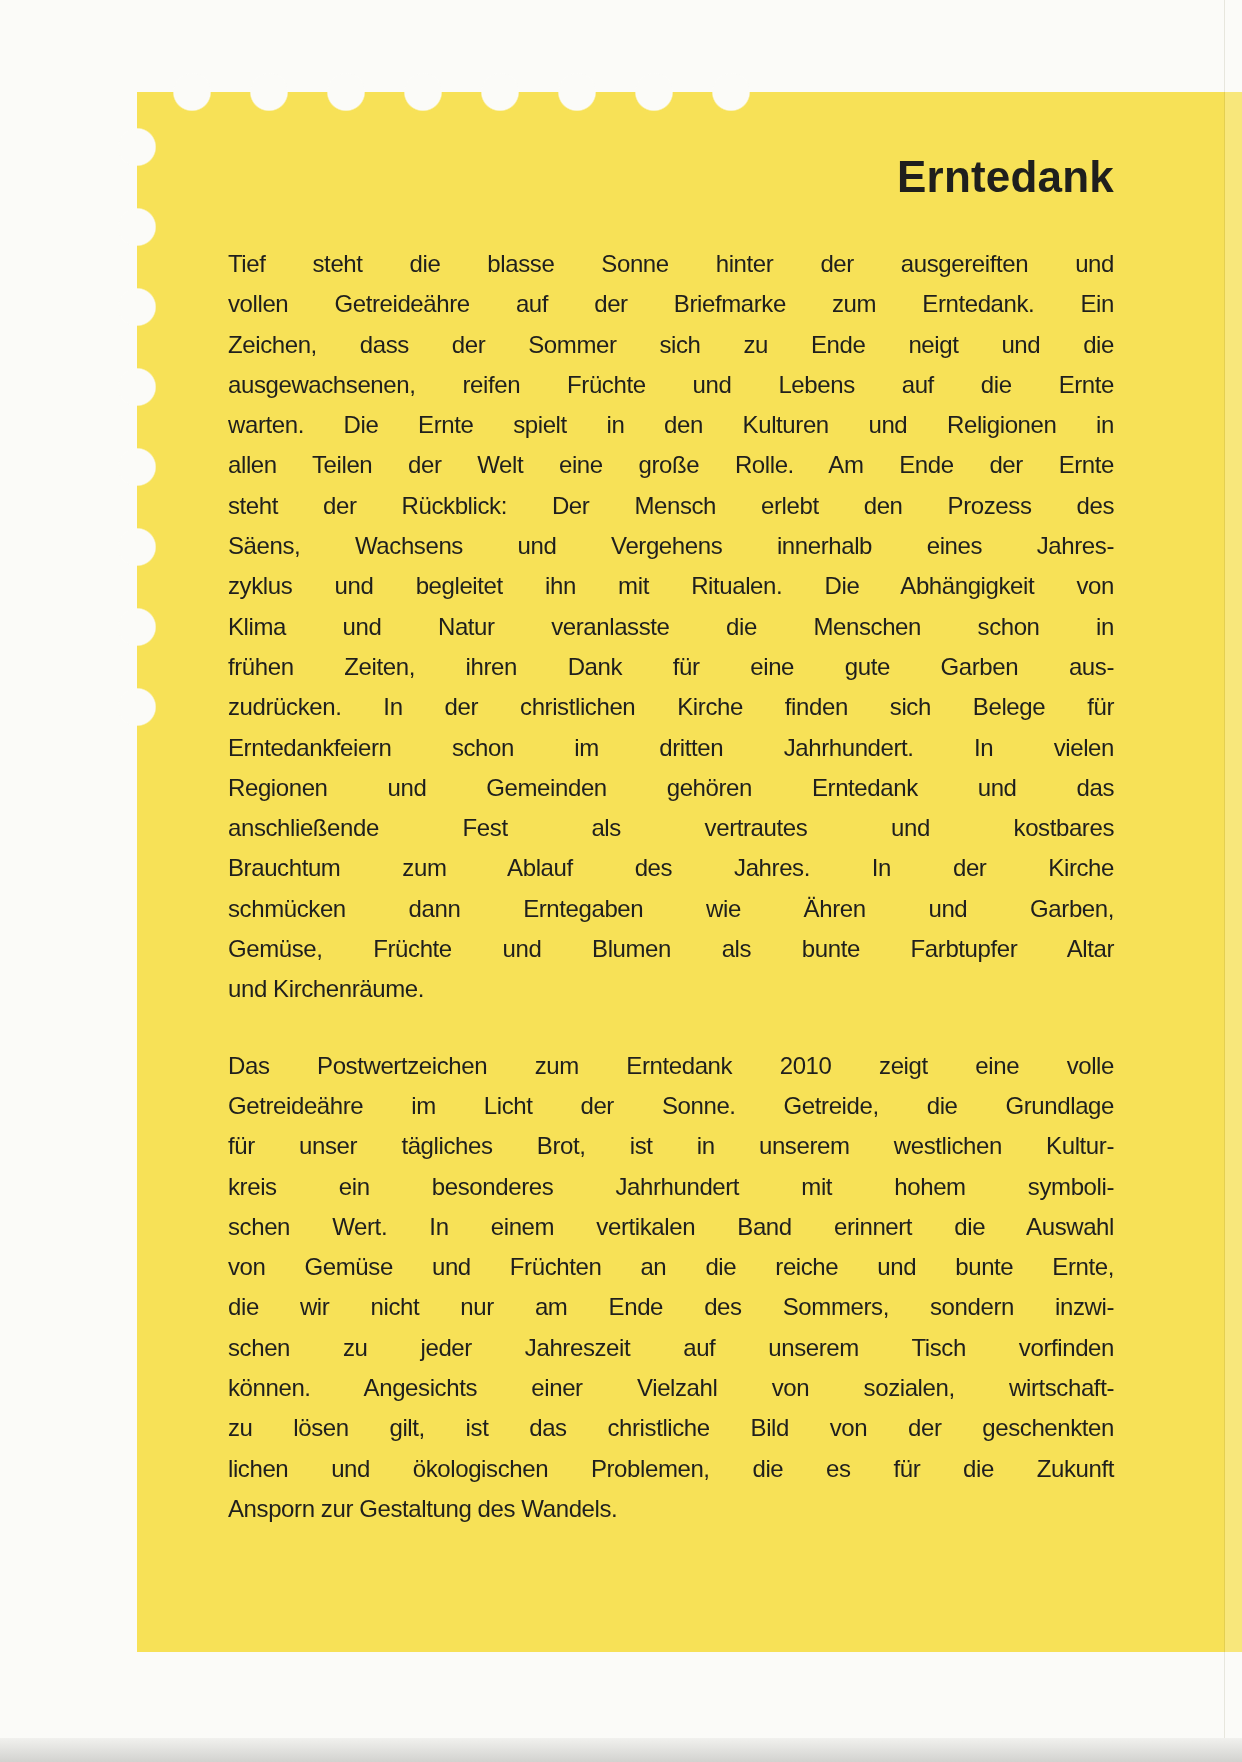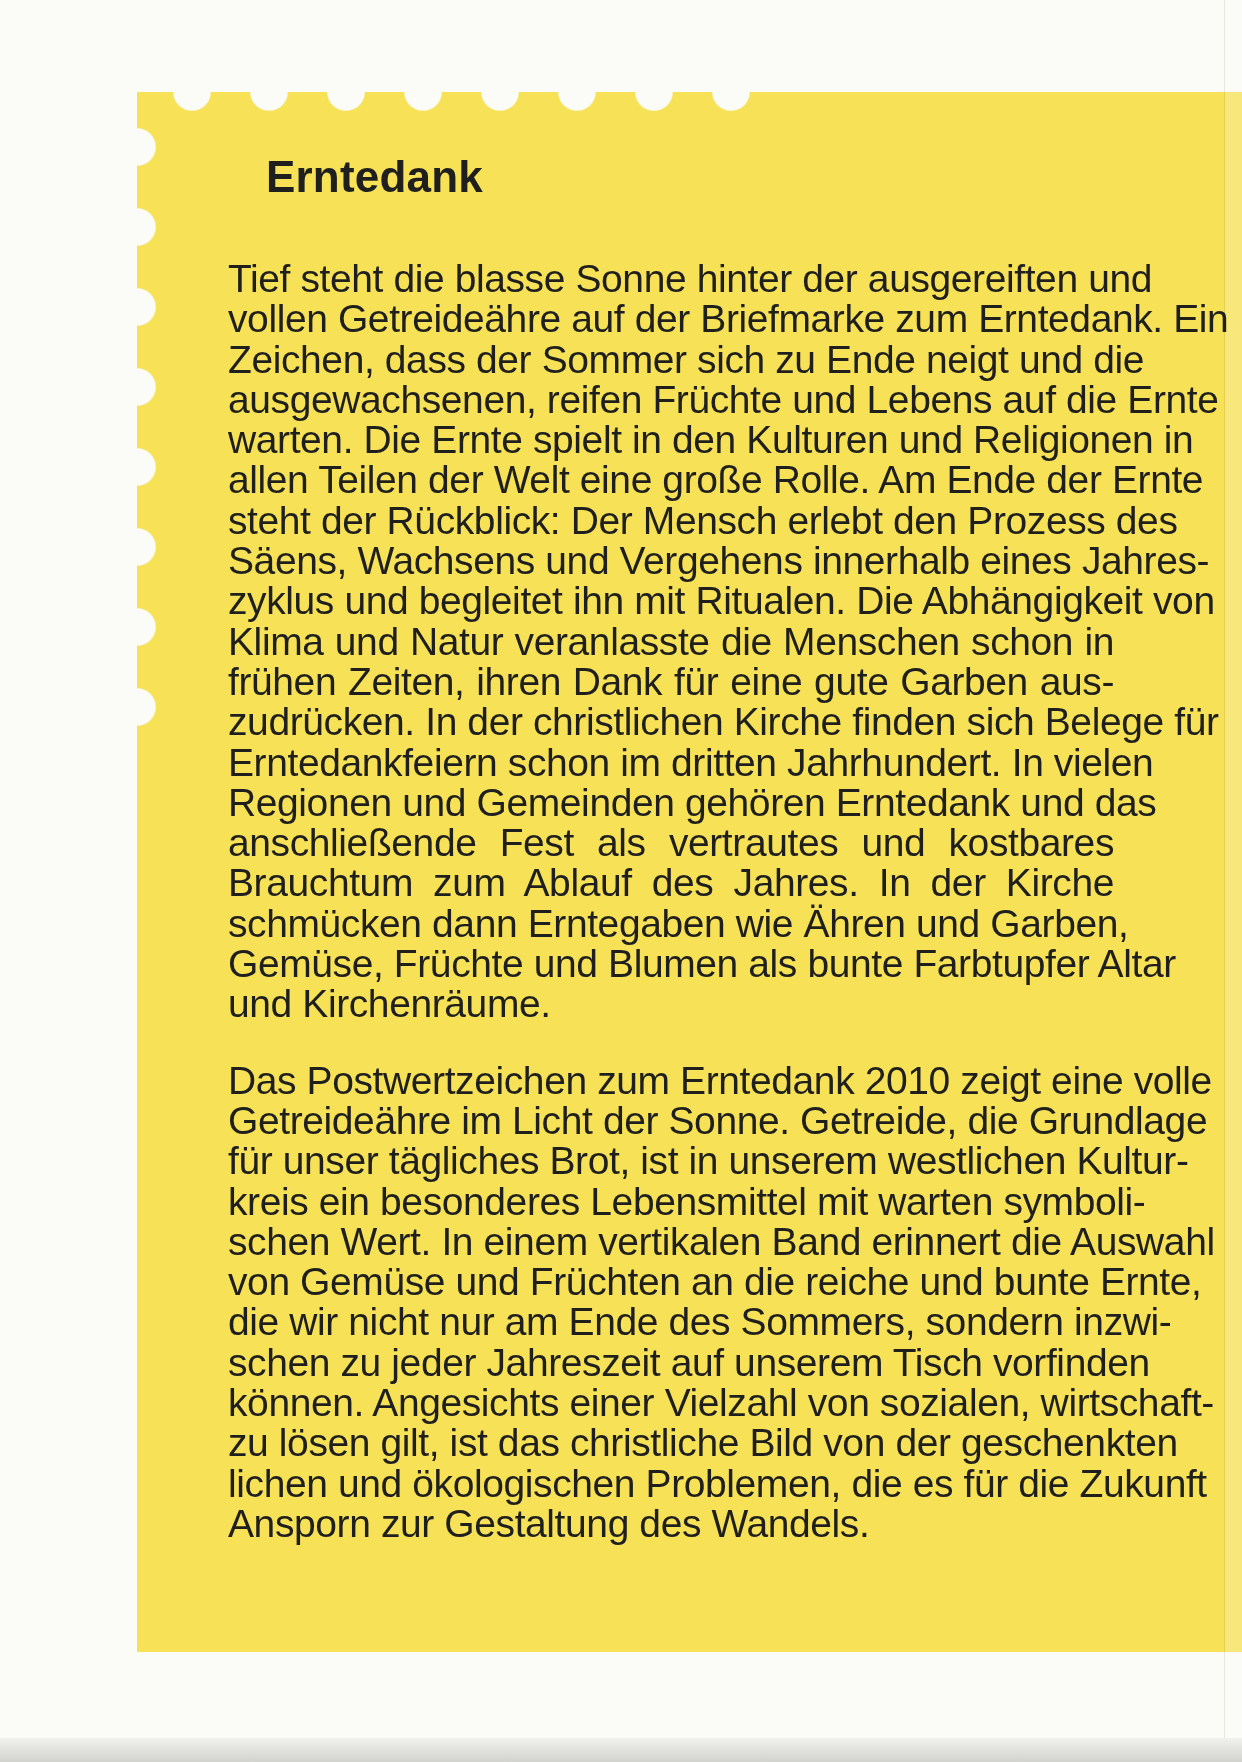--- a/index.html
+++ b/index.html
@@ -84,35 +84,35 @@
     background: linear-gradient(#f1f1ee, #d2d2cf);
     z-index: 5;
   }
 
   .doc-title {
     position: absolute;
     left: 228px;
     top: 152px;
     width: 886px;
     padding-left: 38px;
-    text-align: left;
+    text-align: right;
     font-size: 44px;
     line-height: 50px;
     letter-spacing: 0.2px;
     color: var(--ink);
     z-index: 6;
   }
 
   .text-block {
     position: absolute;
     left: 228px;
-    top: 259px;
+    top: 244px;
     width: 886px;
     color: var(--ink);
-    font-size: 39px;
+    font-size: 24px;
     line-height: 40.3px;
     letter-spacing: -0.4px;
     z-index: 6;
   }
   .para { display: block; }
   .para + .para { margin-top: 36px; }
   .para .line {
     text-align: justify;
     text-align-last: justify;
     white-space: nowrap;
@@ -157,21 +157,21 @@
         <div class="line">anschließende Fest als vertrautes und kostbares</div>
         <div class="line">Brauchtum zum Ablauf des Jahres. In der Kirche</div>
         <div class="line">schmücken dann Erntegaben wie Ähren und Garben,</div>
         <div class="line">Gemüse, Früchte und Blumen als bunte Farbtupfer Altar</div>
         <div class="line">und Kirchenräume.</div>
       </div>
     <div class="para">
         <div class="line">Das Postwertzeichen zum Erntedank 2010 zeigt eine volle</div>
         <div class="line">Getreideähre im Licht der Sonne. Getreide, die Grundlage</div>
         <div class="line">für unser tägliches Brot, ist in unserem westlichen Kultur-</div>
-        <div class="line">kreis ein besonderes Lebensmittel mit warten symboli-</div>
+        <div class="line">kreis ein besonderes Jahrhundert mit hohem symboli-</div>
         <div class="line">schen Wert. In einem vertikalen Band erinnert die Auswahl</div>
         <div class="line">von Gemüse und Früchten an die reiche und bunte Ernte,</div>
         <div class="line">die wir nicht nur am Ende des Sommers, sondern inzwi-</div>
         <div class="line">schen zu jeder Jahreszeit auf unserem Tisch vorfinden</div>
         <div class="line">können. Angesichts einer Vielzahl von sozialen, wirtschaft-</div>
         <div class="line">zu lösen gilt, ist das christliche Bild von der geschenkten</div>
         <div class="line">lichen und ökologischen Problemen, die es für die Zukunft</div>
         <div class="line">Ansporn zur Gestaltung des Wandels.</div>
       </div>
   </div>

